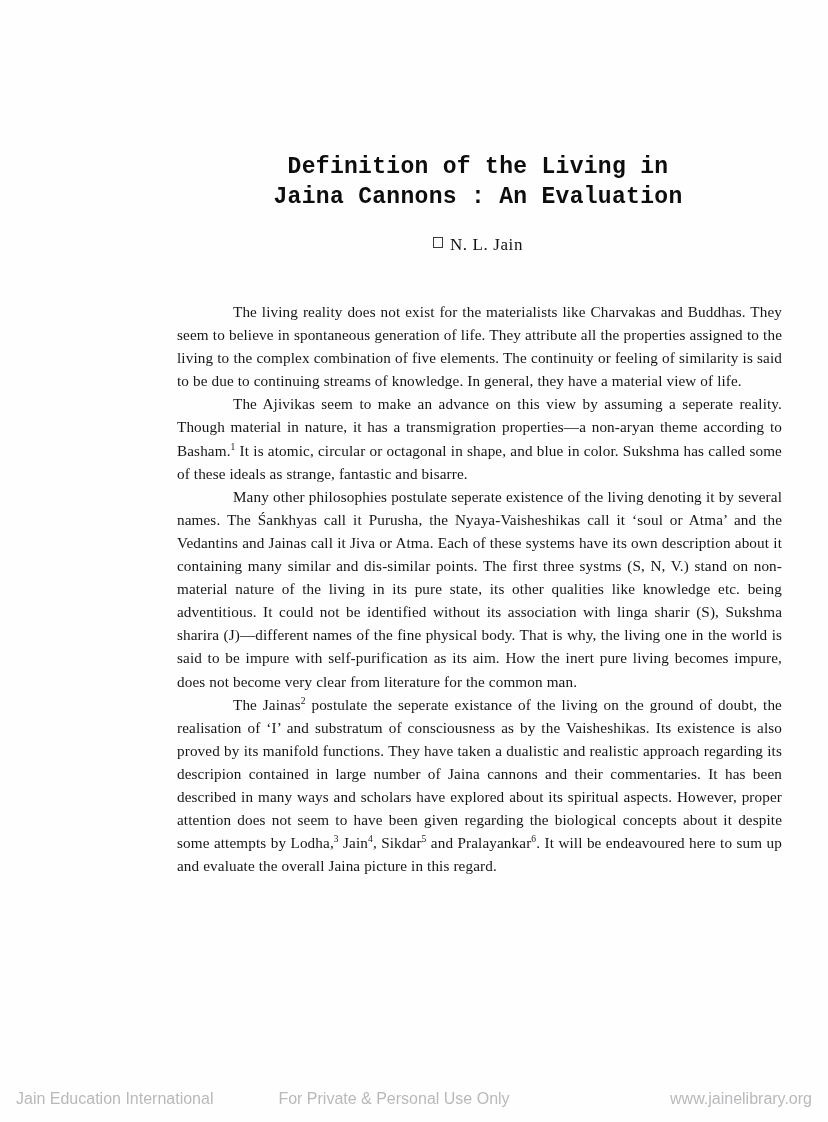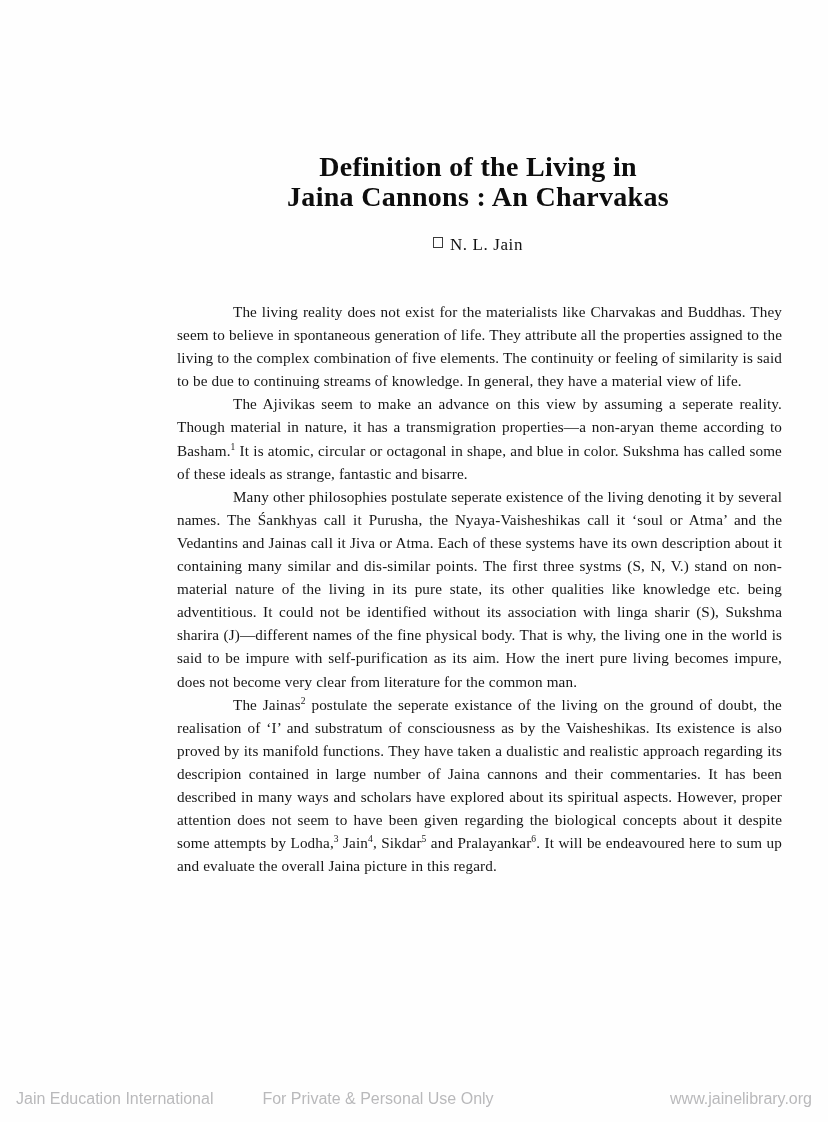--- a/index.html
+++ b/index.html
@@ -26,23 +26,23 @@
 
   
   .title-block {
     position: absolute;
     left: 175px;
     top: 152px;
     width: 606px;
     text-align: center;
   }
   .title-line {
-    font-family: Liberation Serif, serif;
+    font-family: Liberation Mono, monospace;
     font-weight: bold;
-    font-size: 28px;
+    font-size: 23px;
     line-height: 30px;
     letter-spacing: 0.3px;
     color: #0d0d0d;
     white-space: nowrap;
   }
 
   .author-line {
     position: absolute;
     left: 175px;
     top: 232px;
@@ -106,21 +106,21 @@
     color: #b9b9bb;
   }
   .footer-left {
     position: absolute;
     left: 16px;
     top: 0;
     white-space: nowrap;
   }
   .footer-center {
     position: absolute;
-    left: 0;
+    left: 16px;
     top: 0;
     width: 660px;
     text-align: center;
     white-space: nowrap;
     padding-left: 48px;
   }
   .footer-right {
     position: absolute;
     right: 16px;
     top: 0;
@@ -128,21 +128,21 @@
     text-align: right;
   }
 </style>
 </head>
 <body>
 
 <div class="page">
 
   <div class="title-block">
     <div class="title-line">Definition of the Living in</div>
-    <div class="title-line">Jaina  Cannons : An Charvakas</div>
+    <div class="title-line">Jaina  Cannons : An Evaluation</div>
   </div>
 
   <div class="author-line">
     <span class="bullet-square"></span><span class="author-name">N. L. Jain</span>
   </div>
 
   <div class="body-text">
 
     <p><span>The living reality does not exist for the materialists like Charvakas and Buddhas.   They seem to  believe  in spontaneous generation  of life.    They attribute all  the  properties assigned to the living to the complex combination of five elements.    The continuity  or  feeling of similarity is said to be due to continuing  streams  of  knowledge.   In general, they have a material view of life.</span></p>
 

